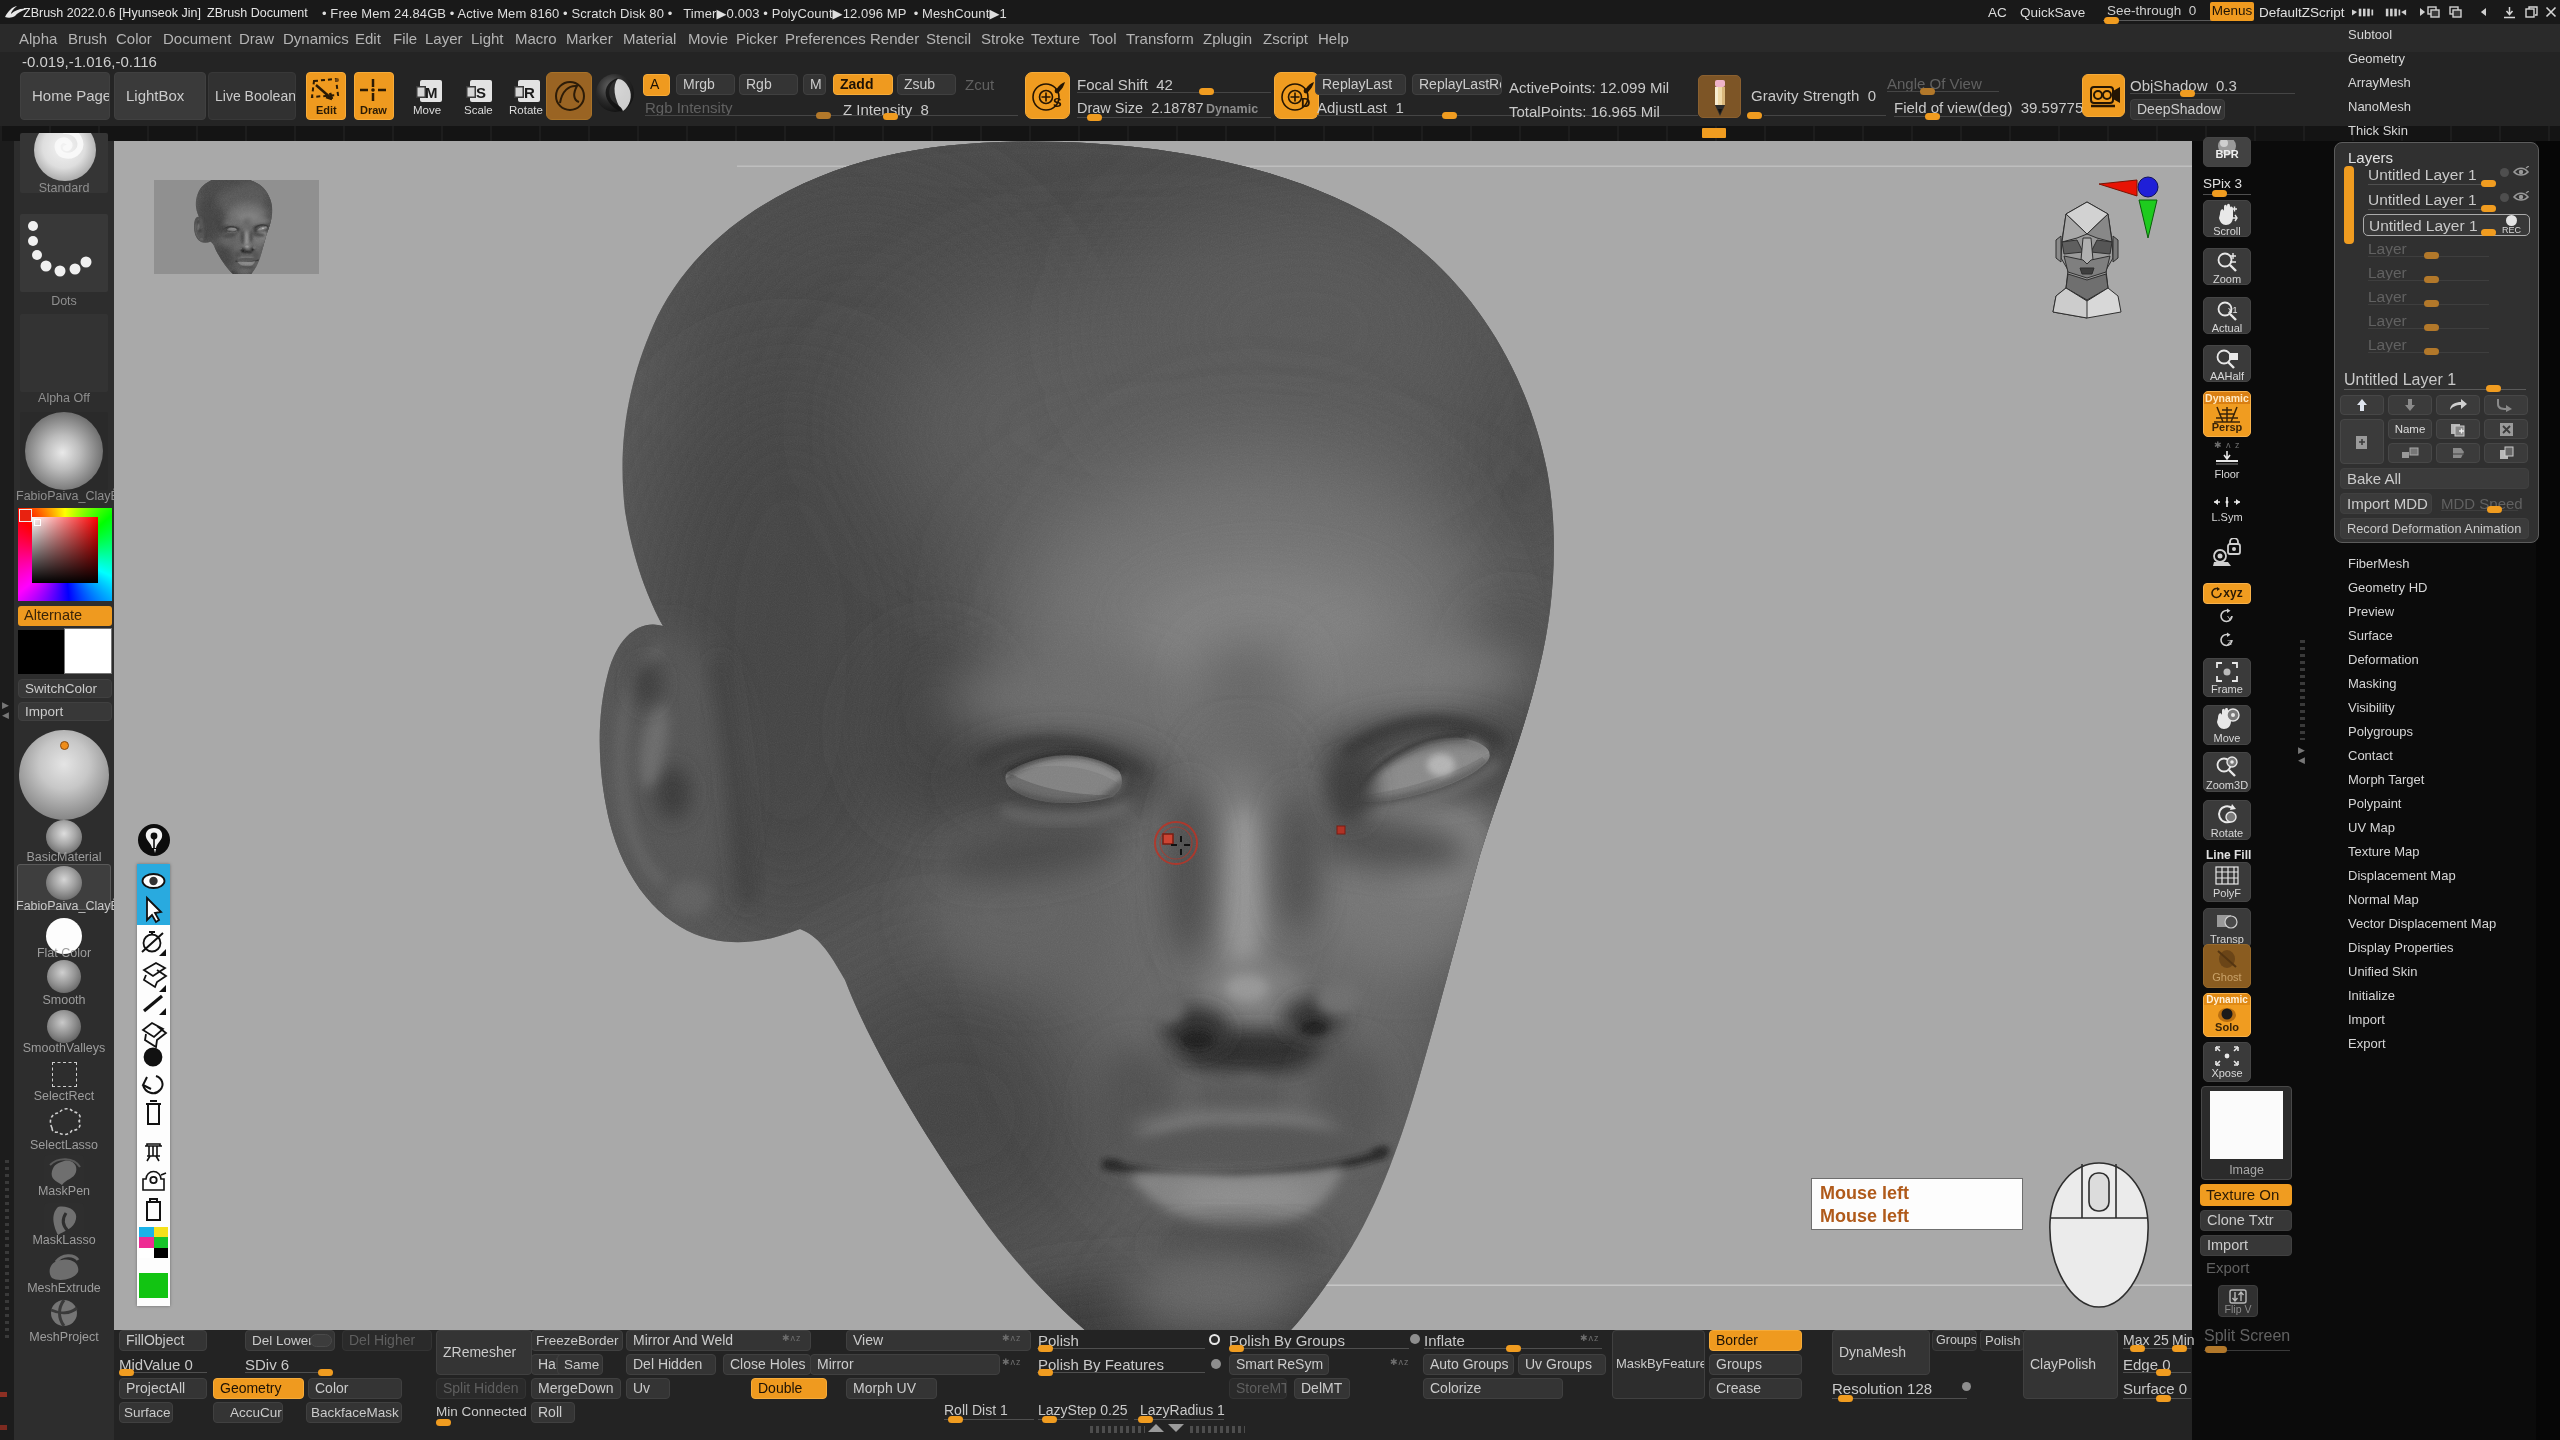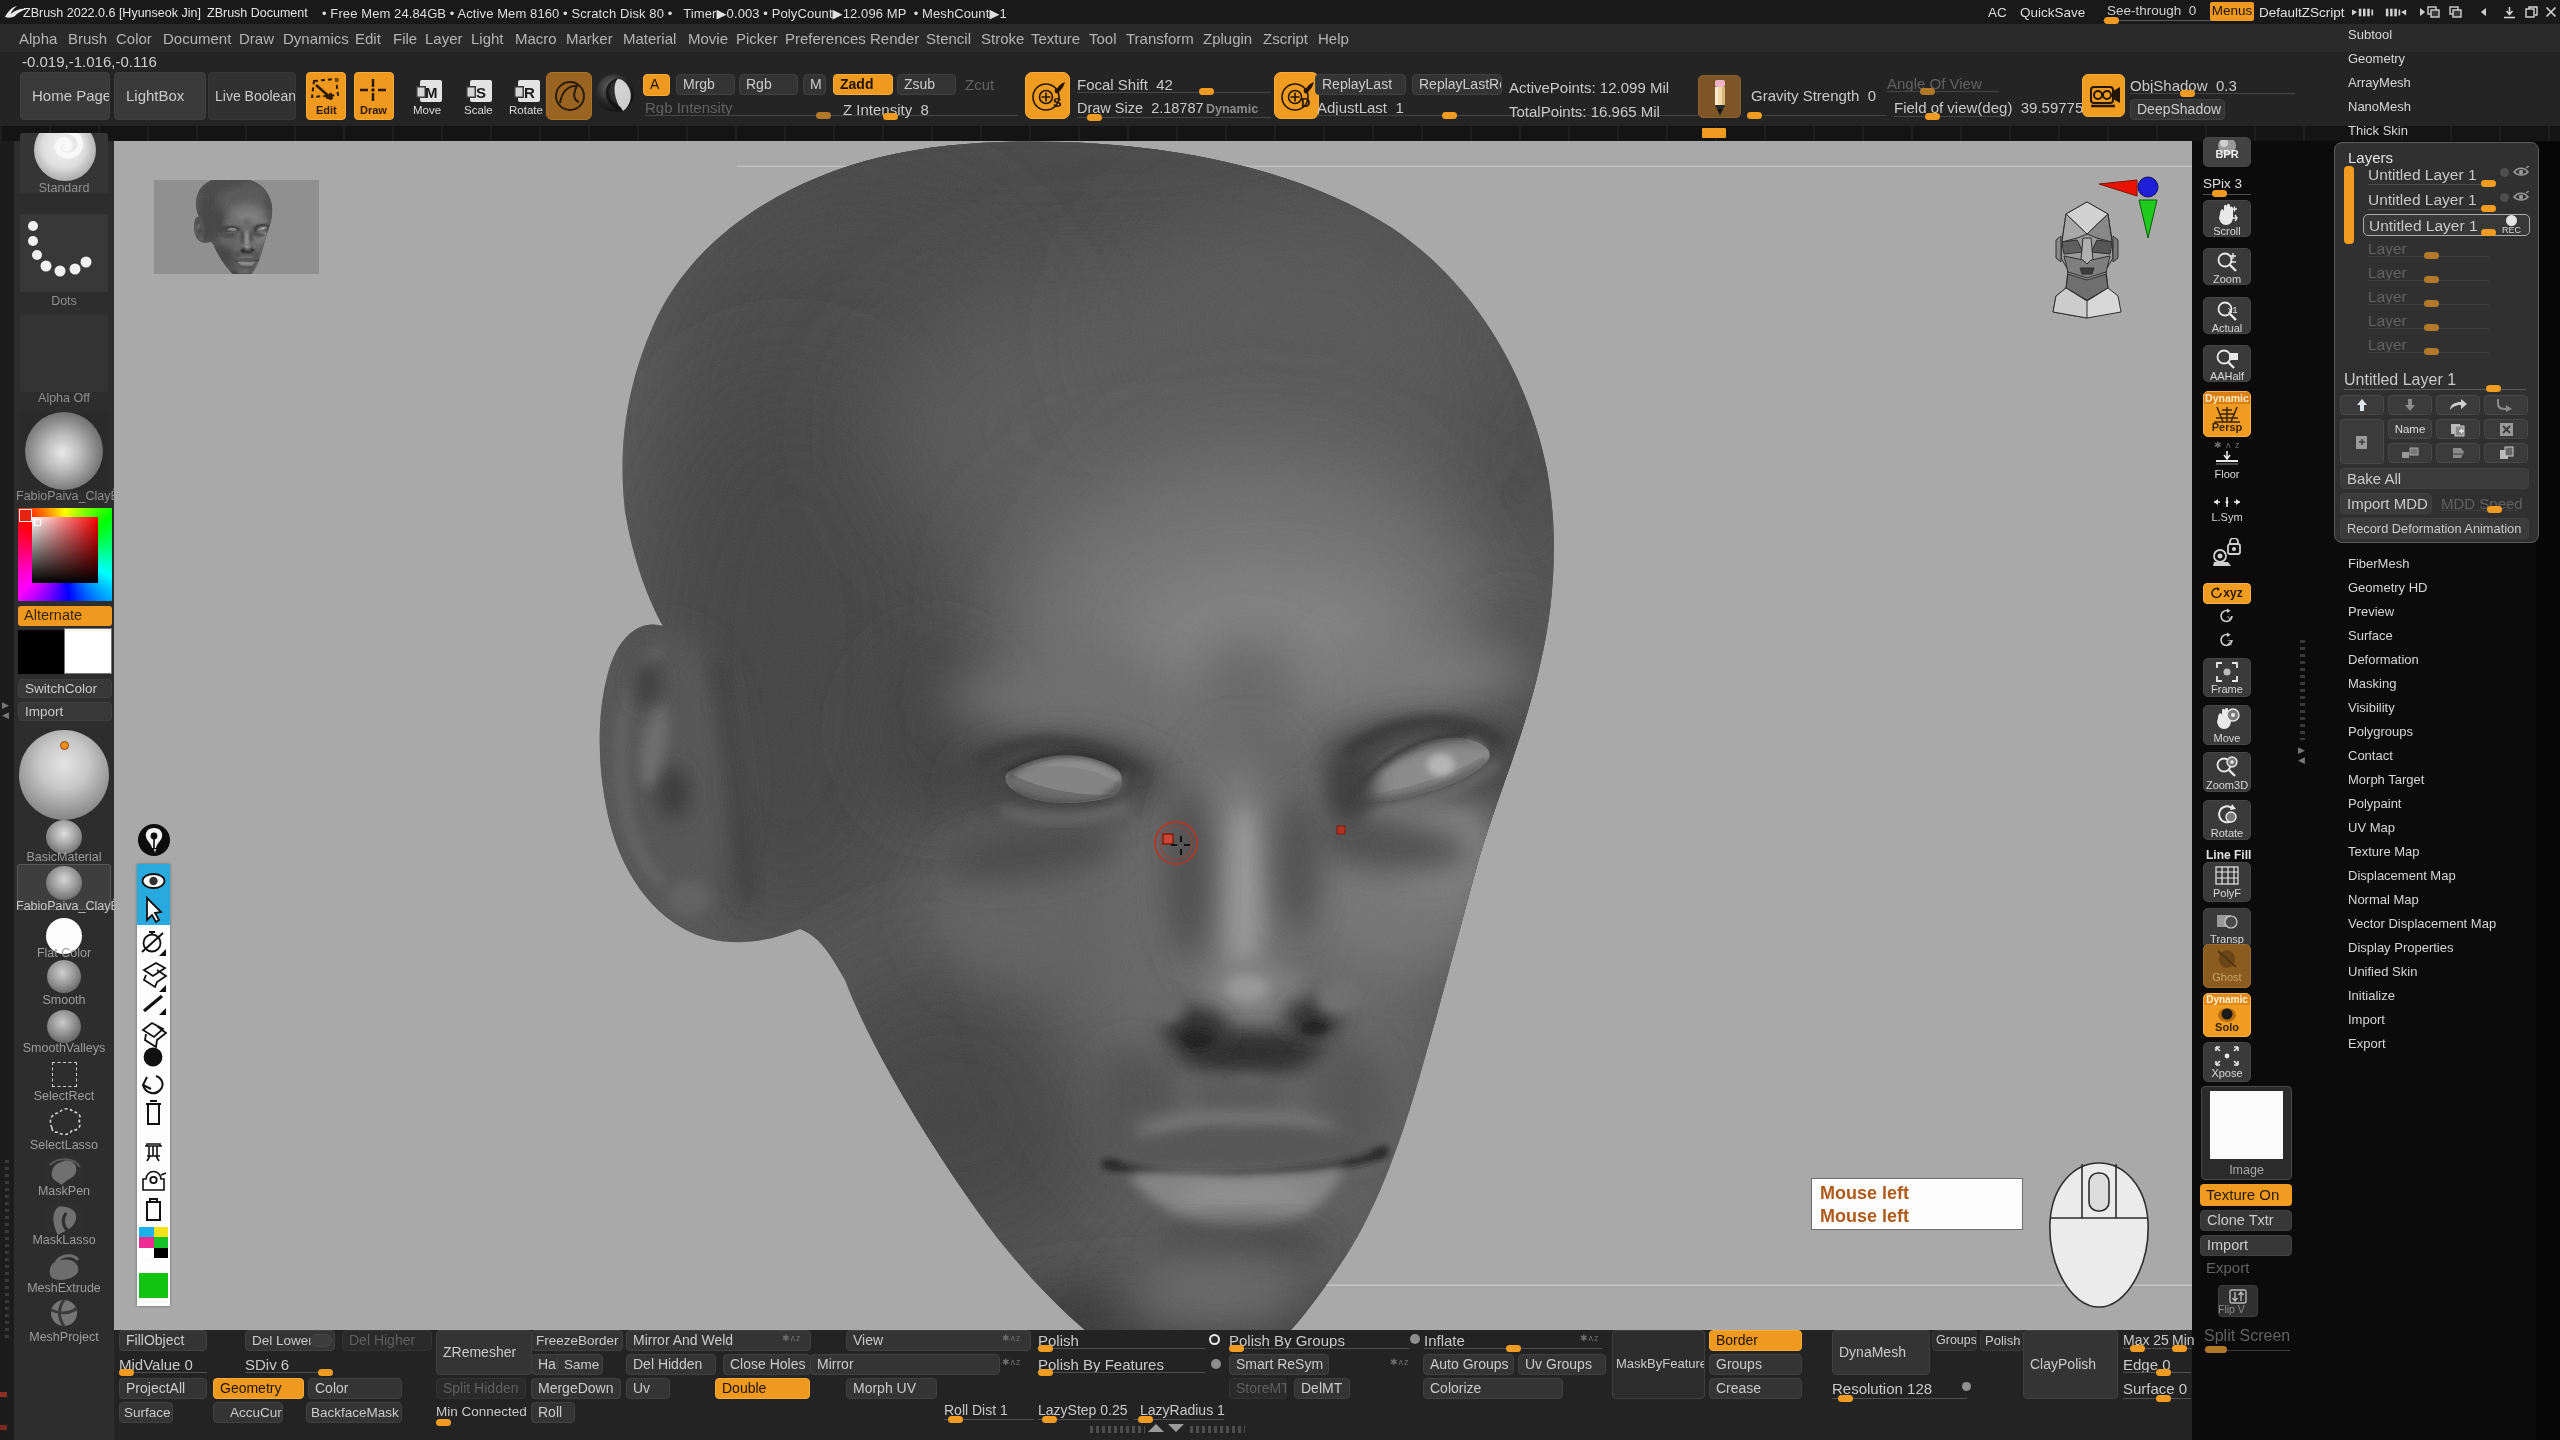--- a/index.html
+++ b/index.html
@@ -762,21 +762,21 @@
 <div class="ab" style="left:2210px;top:1091px;width:73px;height:68px;background:#fbfbfb"></div>
 <div class="lbl" style="left:2201px;top:1163px;width:91px;text-align:center;color:#a8a8a8">Image</div>
 <div class="ab o" style="left:2200px;top:1184px;width:92px;height:22px;position:absolute;background:#f09c20;border-radius:4px;color:#2a1a05;font-size:15px;line-height:21px;padding-left:6px">Texture On</div>
 <div class="bt" style="left:2200px;top:1210px;width:92px;height:21px;background:#373737;font-size:14.5px">Clone Txtr</div>
 <div class="bt" style="left:2200px;top:1235px;width:92px;height:21px;background:#373737;font-size:14.5px">Import</div>
 <div class="tx dim" style="left:2206px;top:1259px;font-size:15px">Export</div>
 <div class="ab" style="left:2218px;top:1285px;width:40px;height:32px;background:#303030;border:1px solid #3e3e3e;border-radius:4px;text-align:center"><svg width="22" height="18" viewBox="0 0 22 18" style="margin-top:2px">
         <rect x="3" y="2" width="16" height="13" rx="2" fill="none" stroke="#b9b9b9" stroke-width="1.4"></rect>
         <path d="M8 4 v9 m-2.5 -3 l2.5 3 2.5 -3 M14 13 V4 m-2.5 3 L14 4 l2.5 3" stroke="#b9b9b9" stroke-width="1.4" fill="none"></path>
       </svg></div>
-<div class="lbl" style="left:2218px;top:1303px;width:40px;color:#8a8a8a;font-size:10.5px">Flip V</div>
+<div class="lbl" style="left:2218px;top:1303px;width:40px;text-align:center;color:#8a8a8a;font-size:10.5px">Flip V</div>
 <div class="tx dim" style="left:2204px;top:1327px;font-size:16px">Split Screen</div>
 <div class="tr" style="left:2204px;top:1350px;width:86px;background:#3a3a3a"></div>
 <div class="shd" style="left:2205px;top:1346px;width:22px"></div>
 <div class="ab" style="left:114px;top:1330px;width:2078px;height:110px;background:#232323"></div>
 <div class="bt" style="left:119px;top:1330px;width:88px">FillObject</div>
 <div class="bt" style="left:245px;top:1330px;width:90px;font-size:13.5px">Del Lower</div>
 <div class="ab" style="left:310px;top:1334px;width:22px;height:13px;border:1px solid #4a4a4a;border-radius:7px;background:#3c3c3c"></div>
 <div class="bt dim" style="left:342px;top:1330px;width:90px;background:#2a2a2a;border-color:#333;color:#5f5f5f">Del Higher</div>
 <div class="bt" style="left:436px;top:1330px;width:96px;height:45px;line-height:43px">ZRemesher</div>
 <div class="bt" style="left:531px;top:1330px;width:92px;font-size:13.5px;padding-left:4px">FreezeBorder</div>
@@ -829,21 +829,21 @@
 <div class="bt" style="left:1709px;top:1354px;width:93px">Groups</div>
 <div class="tx" style="left:2123px;top:1356px">Edge 0</div>
 <div class="tr" style="left:2123px;top:1372px;width:68px"></div>
 <div class="sh" style="left:2156px;top:1369px"></div>
 <div class="bt" style="left:119px;top:1378px;width:88px">ProjectAll</div>
 <div class="bt o" style="left:213px;top:1378px;width:91px">Geometry</div>
 <div class="bt" style="left:308px;top:1378px;width:94px">Color</div>
 <div class="bt dim" style="left:436px;top:1378px;width:90px;background:#2a2a2a;border-color:#333;color:#5f5f5f">Split Hidden</div>
 <div class="bt" style="left:531px;top:1378px;width:90px">MergeDown</div>
 <div class="bt" style="left:626px;top:1378px;width:44px">Uv</div>
-<div class="bt o" style="left:715px;top:1378px;width:95px">Double</div>
+<div class="bt o" style="left:751px;top:1378px;width:76px">Double</div>
 <div class="bt" style="left:846px;top:1378px;width:91px">Morph UV</div>
 <div class="bt dim" style="left:1229px;top:1378px;width:58px;background:#2a2a2a;border-color:#333;color:#5f5f5f">StoreMT</div>
 <div class="bt" style="left:1294px;top:1378px;width:56px">DelMT</div>
 <div class="bt" style="left:1423px;top:1378px;width:140px">Colorize</div>
 <div class="bt" style="left:1709px;top:1378px;width:93px">Crease</div>
 <div class="tx" style="left:1832px;top:1380px">Resolution 128</div>
 <div class="tr" style="left:1832px;top:1398px;width:135px"></div>
 <div class="sh" style="left:1838px;top:1395px"></div>
 <div class="dot" style="left:1962px;top:1382px;width:9px;height:9px;background:#8e8e8e"></div>
 <div class="bt" style="left:2023px;top:1330px;width:95px;height:69px;line-height:66px">ClayPolish</div>

